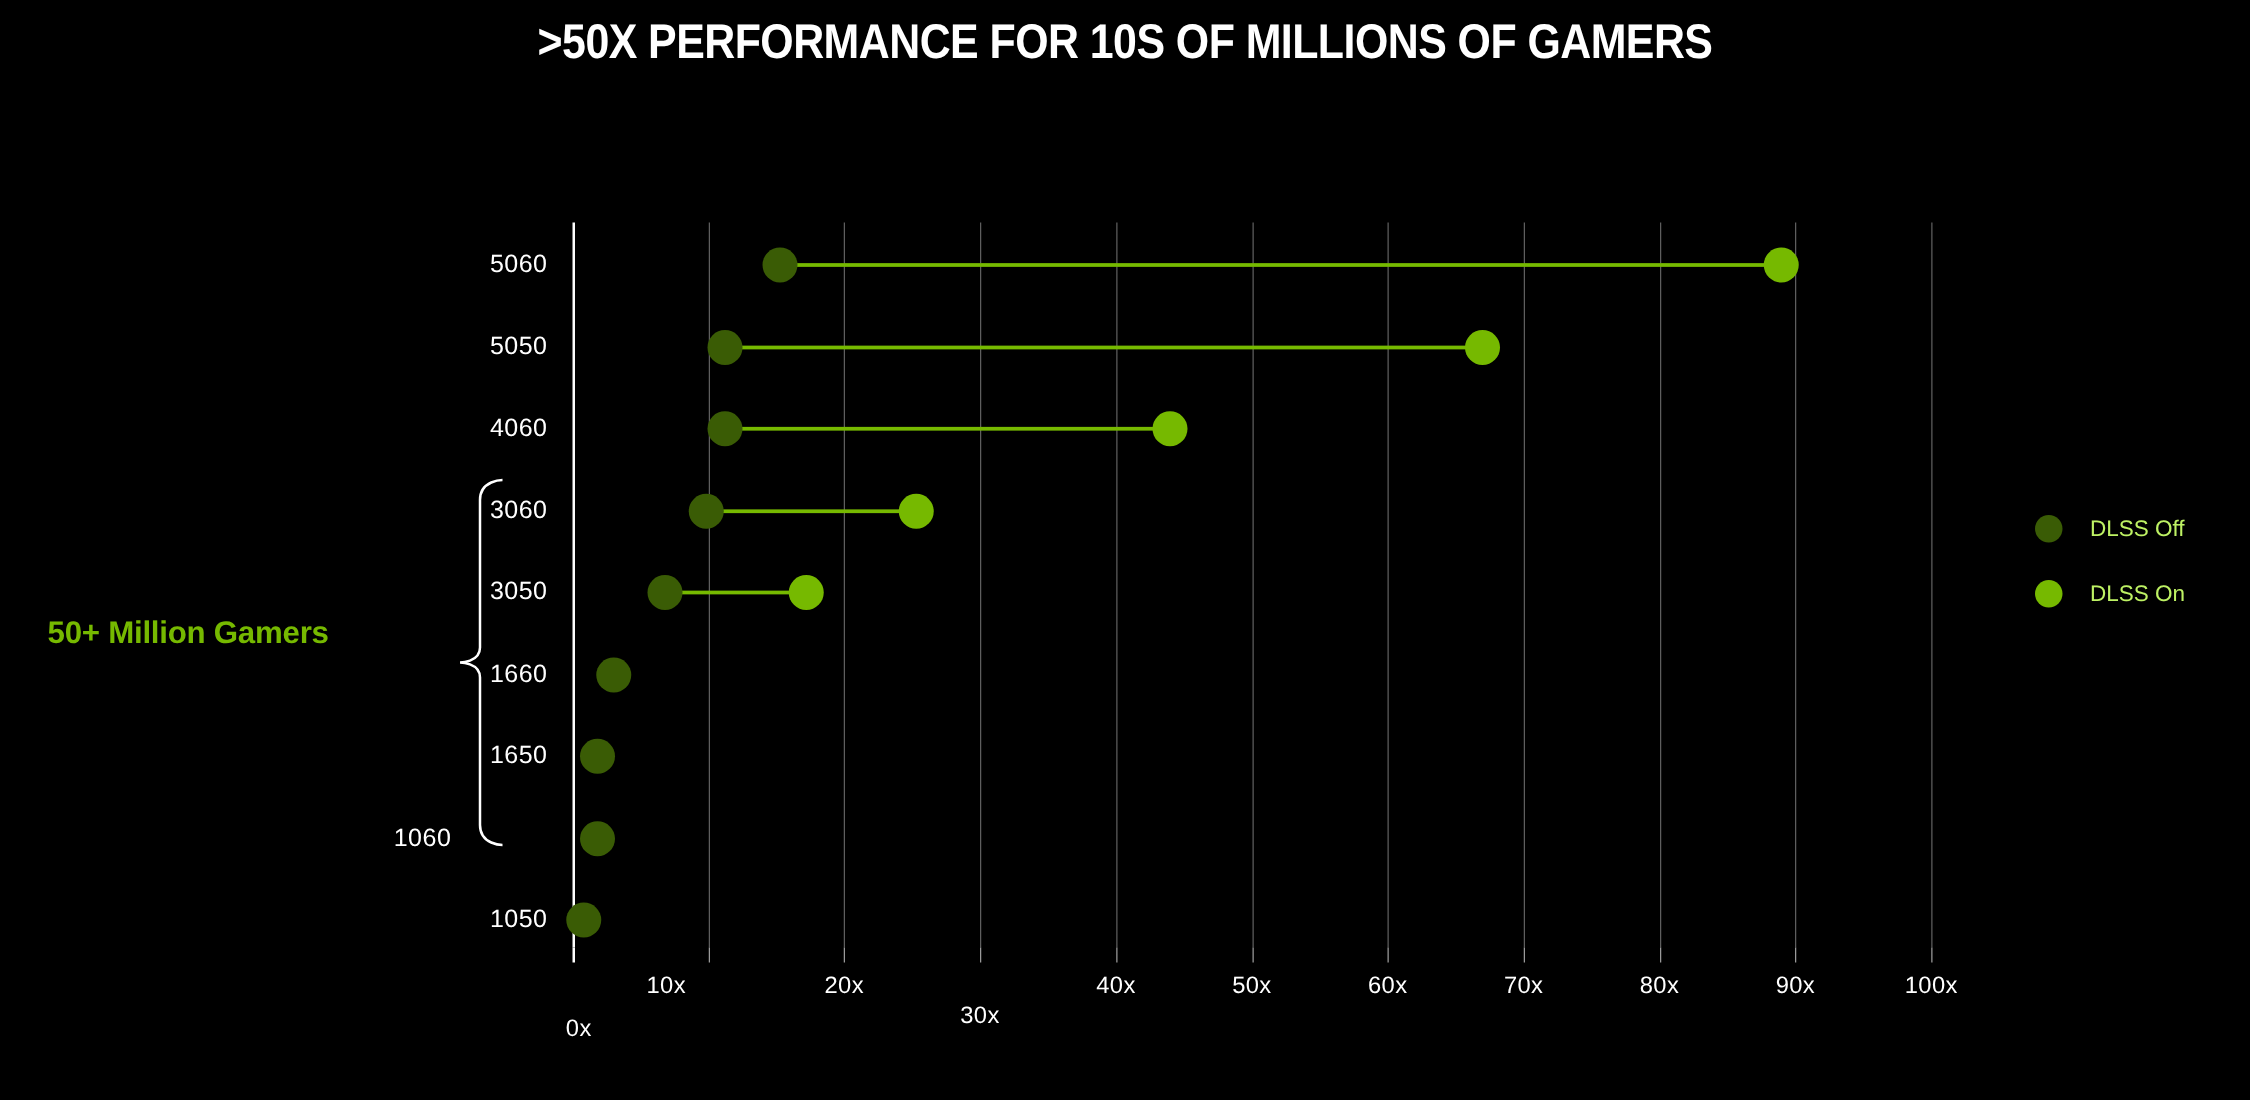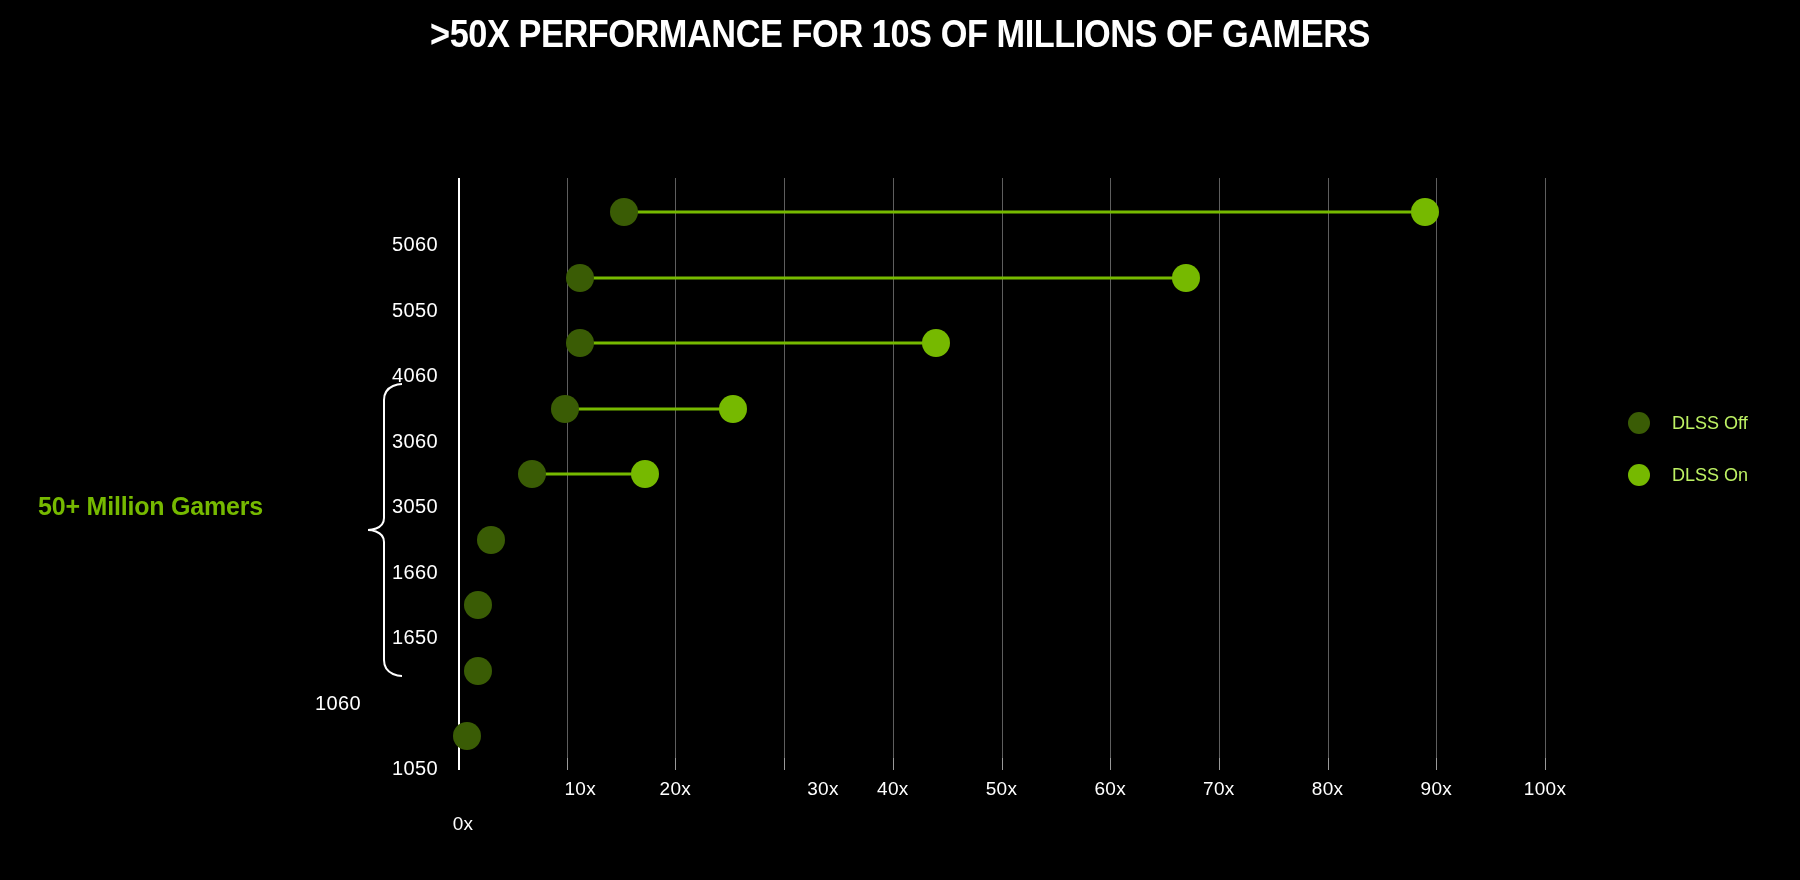--- a/index.html
+++ b/index.html
@@ -51,21 +51,20 @@
 
   
   .rowlabel {
     position:absolute;
     right:1362px;
     width:200px;
     text-align:right;
     font-size:20px; color:#ffffff;
     transform:translateY(-50%);
     letter-spacing:0.4px;
-    margin-top:32px;
   }
   .connector {
     position:absolute; height:3px; background:#76b900;
     transform:translateY(-50%);
   }
   .dot {
     position:absolute;
     width:28px; height:28px; border-radius:50%;
     transform:translate(-50%,-50%);
   }
@@ -123,23 +122,23 @@
       <div class="xtick" style="left: 892.8px;"></div>
       <div class="xtick" style="left: 1001.5px;"></div>
       <div class="xtick" style="left: 1110.2px;"></div>
       <div class="xtick" style="left: 1218.9px;"></div>
       <div class="xtick" style="left: 1327.6px;"></div>
       <div class="xtick" style="left: 1436.3px;"></div>
       <div class="xtick" style="left: 1545px;"></div>
     </div>
   <div id="xticklabels">
       <div class="xticklabel" style="left: 463px; margin-top: 35px;">0x</div>
-      <div class="xticklabel" style="left: 551px; text-align: right;">10x</div>
+      <div class="xticklabel" style="left: 533px;">10x</div>
       <div class="xticklabel" style="left: 675.4px;">20x</div>
-      <div class="xticklabel" style="left: 823px;">30x</div>
+      <div class="xticklabel" style="left: 784px; margin-top: 24px;">30x</div>
       <div class="xticklabel" style="left: 892.8px;">40x</div>
       <div class="xticklabel" style="left: 1001.5px;">50x</div>
       <div class="xticklabel" style="left: 1110.2px;">60x</div>
       <div class="xticklabel" style="left: 1218.9px;">70x</div>
       <div class="xticklabel" style="left: 1327.6px;">80x</div>
       <div class="xticklabel" style="left: 1436.3px;">90x</div>
       <div class="xticklabel" style="left: 1545px;">100x</div>
     </div>
   <div id="rows">
       <div class="rowlabel" style="top: 212px;">5060</div>

